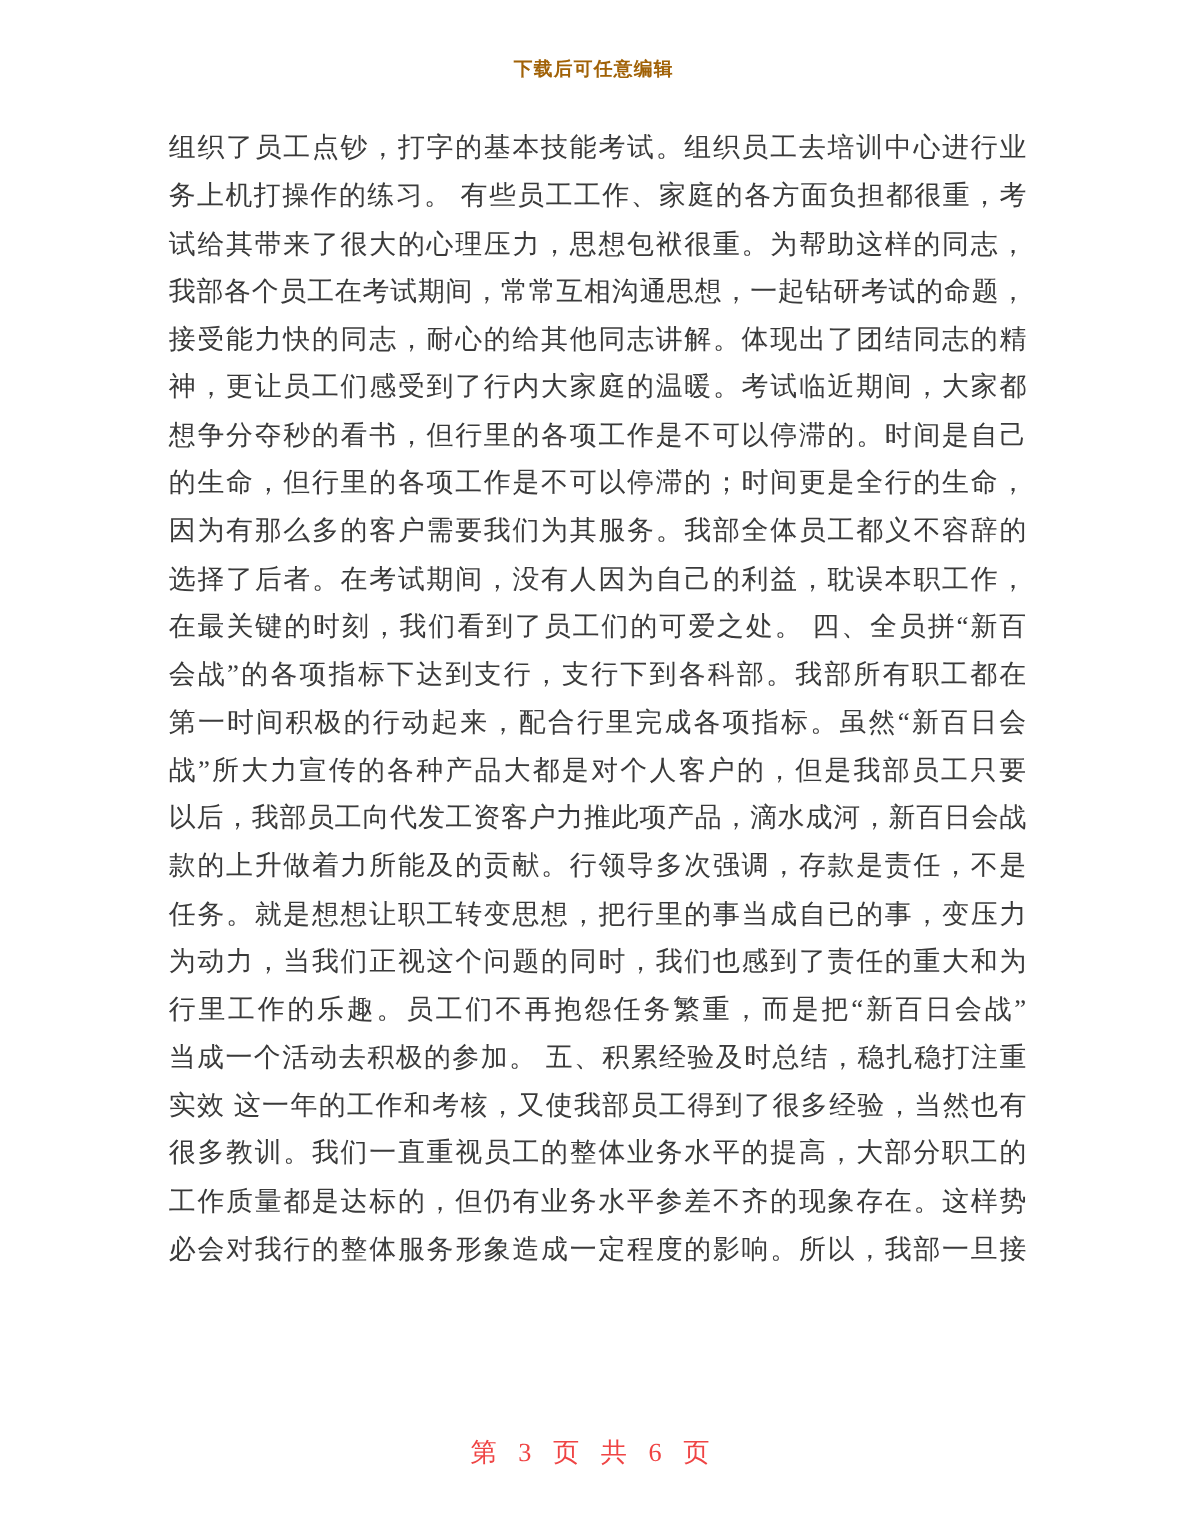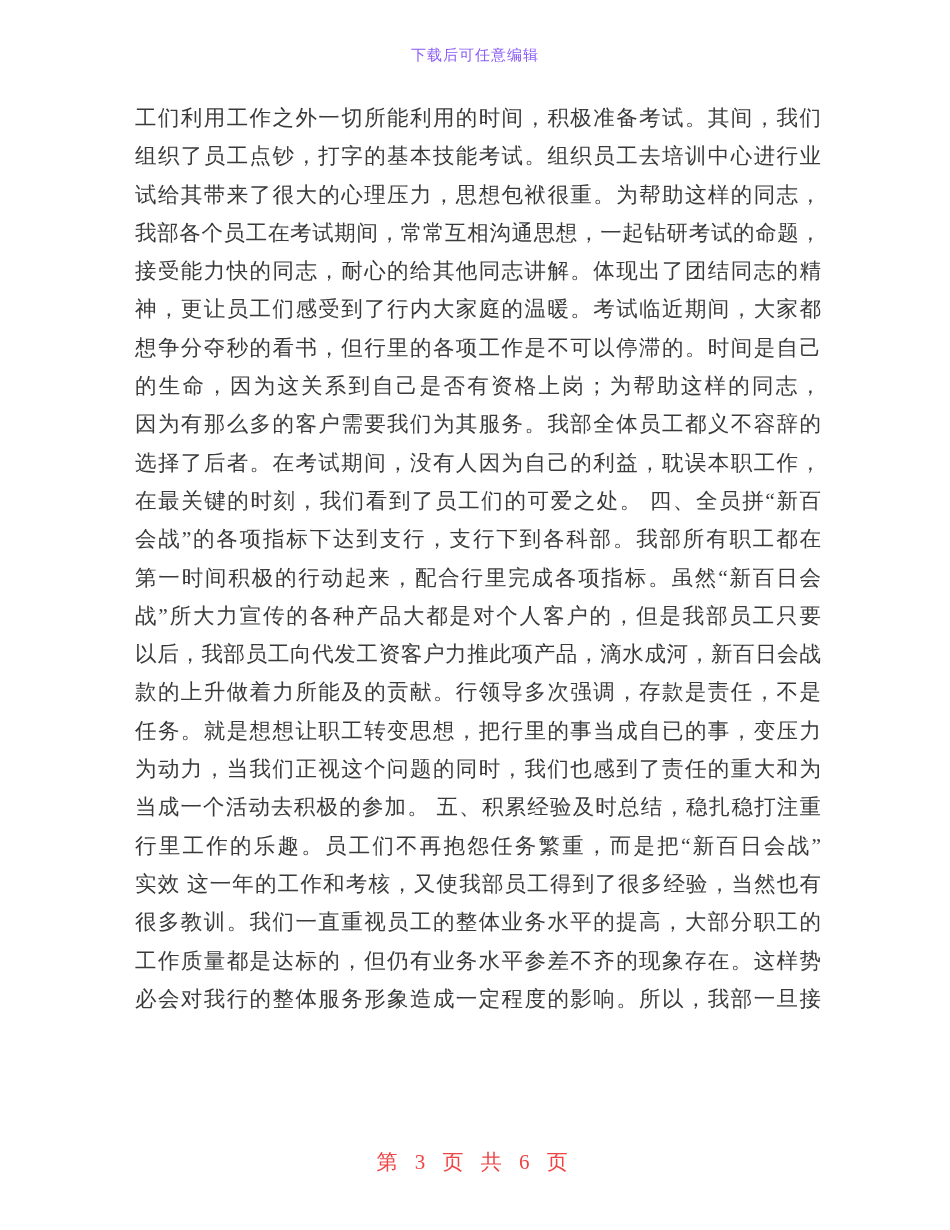--- a/index.html
+++ b/index.html
@@ -16,21 +16,22 @@
     overflow: hidden;
   }
   .header-note {
     position: absolute;
     top: 46px;
     left: 0;
     width: 100%;
     text-align: center;
     font-size: 15px;
     letter-spacing: 1px;
-    color: #8b5cf6;
+    color: #a16207;
+    font-weight: bold;
   }
   .doc-body {
     position: absolute;
     top: 99px;
     left: 135px;
     width: 686px;
     color: #3a3a3a;
   }
   .text-line {
     height: 38.3px;
@@ -51,40 +52,40 @@
   }
 </style>
 </head>
 <body>
 
 <div class="page">
   <div class="header-note">下载后可任意编辑</div>
 
   <div class="doc-body">
 
-  <div class="text-line">工们利用工作之外一切所能利用的时间，积极准备考试。其间，我们</div>
       <div class="text-line">组织了员工点钞，打字的基本技能考试。组织员工去培训中心进行业</div>
+      <div class="text-line">务上机打操作的练习。 有些员工工作、家庭的各方面负担都很重，考</div>
       <div class="text-line">试给其带来了很大的心理压力，思想包袱很重。为帮助这样的同志，</div>
       <div class="text-line">我部各个员工在考试期间，常常互相沟通思想，一起钻研考试的命题，</div>
       <div class="text-line">接受能力快的同志，耐心的给其他同志讲解。体现出了团结同志的精</div>
       <div class="text-line">神，更让员工们感受到了行内大家庭的温暖。考试临近期间，大家都</div>
       <div class="text-line">想争分夺秒的看书，但行里的各项工作是不可以停滞的。时间是自己</div>
-      <div class="text-line">的生命，因为这关系到自己是否有资格上岗；为帮助这样的同志，</div>
+      <div class="text-line">的生命，但行里的各项工作是不可以停滞的；时间更是全行的生命，</div>
       <div class="text-line">因为有那么多的客户需要我们为其服务。我部全体员工都义不容辞的</div>
       <div class="text-line">选择了后者。在考试期间，没有人因为自己的利益，耽误本职工作，</div>
       <div class="text-line">在最关键的时刻，我们看到了员工们的可爱之处。 四、全员拼“新百</div>
       <div class="text-line">会战”的各项指标下达到支行，支行下到各科部。我部所有职工都在</div>
       <div class="text-line">第一时间积极的行动起来，配合行里完成各项指标。虽然“新百日会</div>
       <div class="text-line">战”所大力宣传的各种产品大都是对个人客户的，但是我部员工只要</div>
       <div class="text-line">以后，我部员工向代发工资客户力推此项产品，滴水成河，新百日会战</div>
       <div class="text-line">款的上升做着力所能及的贡献。行领导多次强调，存款是责任，不是</div>
       <div class="text-line">任务。就是想想让职工转变思想，把行里的事当成自已的事，变压力</div>
       <div class="text-line">为动力，当我们正视这个问题的同时，我们也感到了责任的重大和为</div>
+      <div class="text-line">行里工作的乐趣。员工们不再抱怨任务繁重，而是把“新百日会战”</div>
       <div class="text-line">当成一个活动去积极的参加。 五、积累经验及时总结，稳扎稳打注重</div>
-      <div class="text-line">行里工作的乐趣。员工们不再抱怨任务繁重，而是把“新百日会战”</div>
       <div class="text-line">实效 这一年的工作和考核，又使我部员工得到了很多经验，当然也有</div>
       <div class="text-line">很多教训。我们一直重视员工的整体业务水平的提高，大部分职工的</div>
       <div class="text-line">工作质量都是达标的，但仍有业务水平参差不齐的现象存在。这样势</div>
       <div class="text-line">必会对我行的整体服务形象造成一定程度的影响。所以，我部一旦接</div>
     </div>
 
   <div class="footer">第 3 页 共 6 页</div>
 </div>
 
 </body></html>

